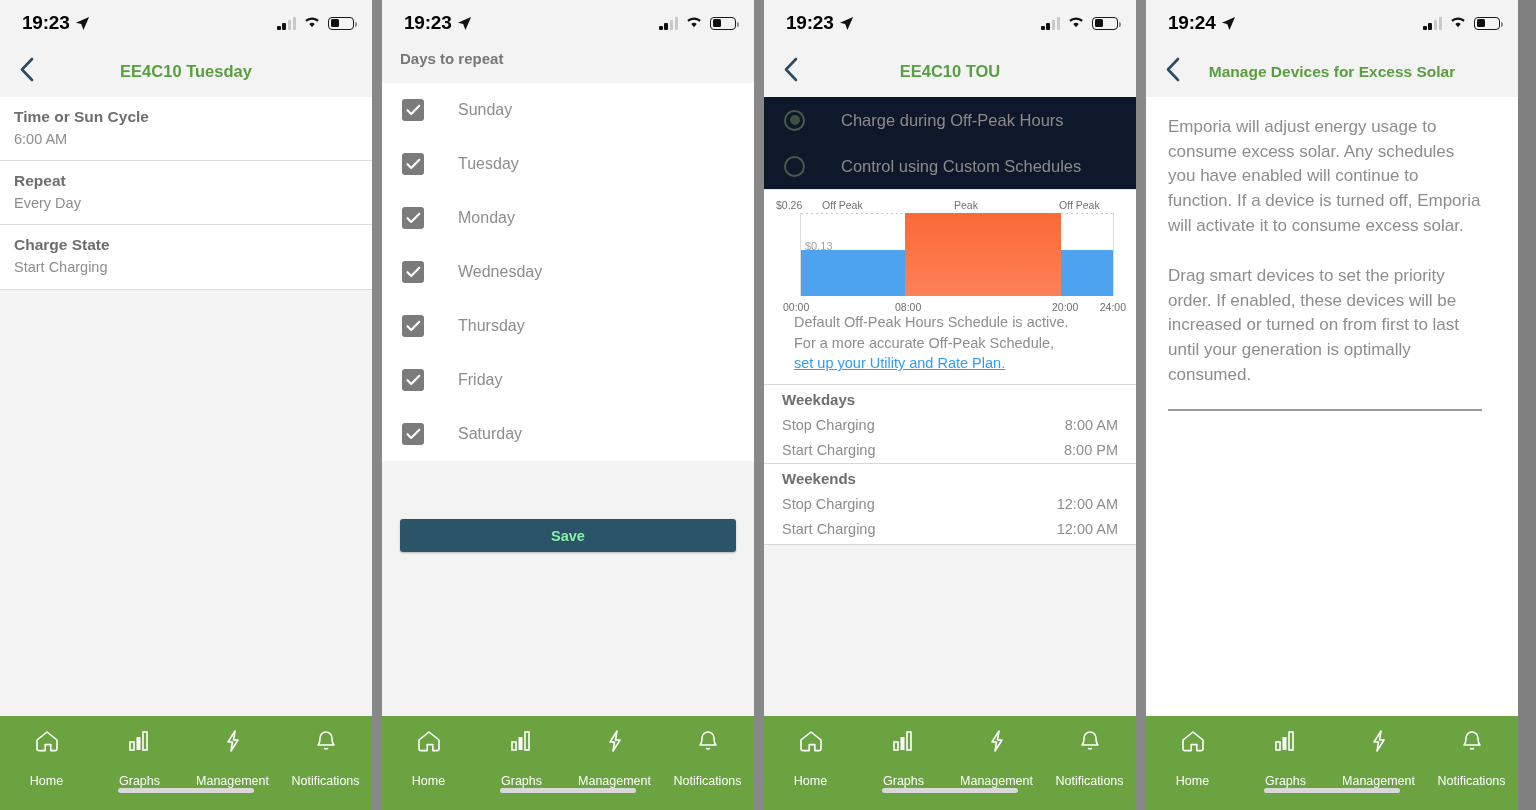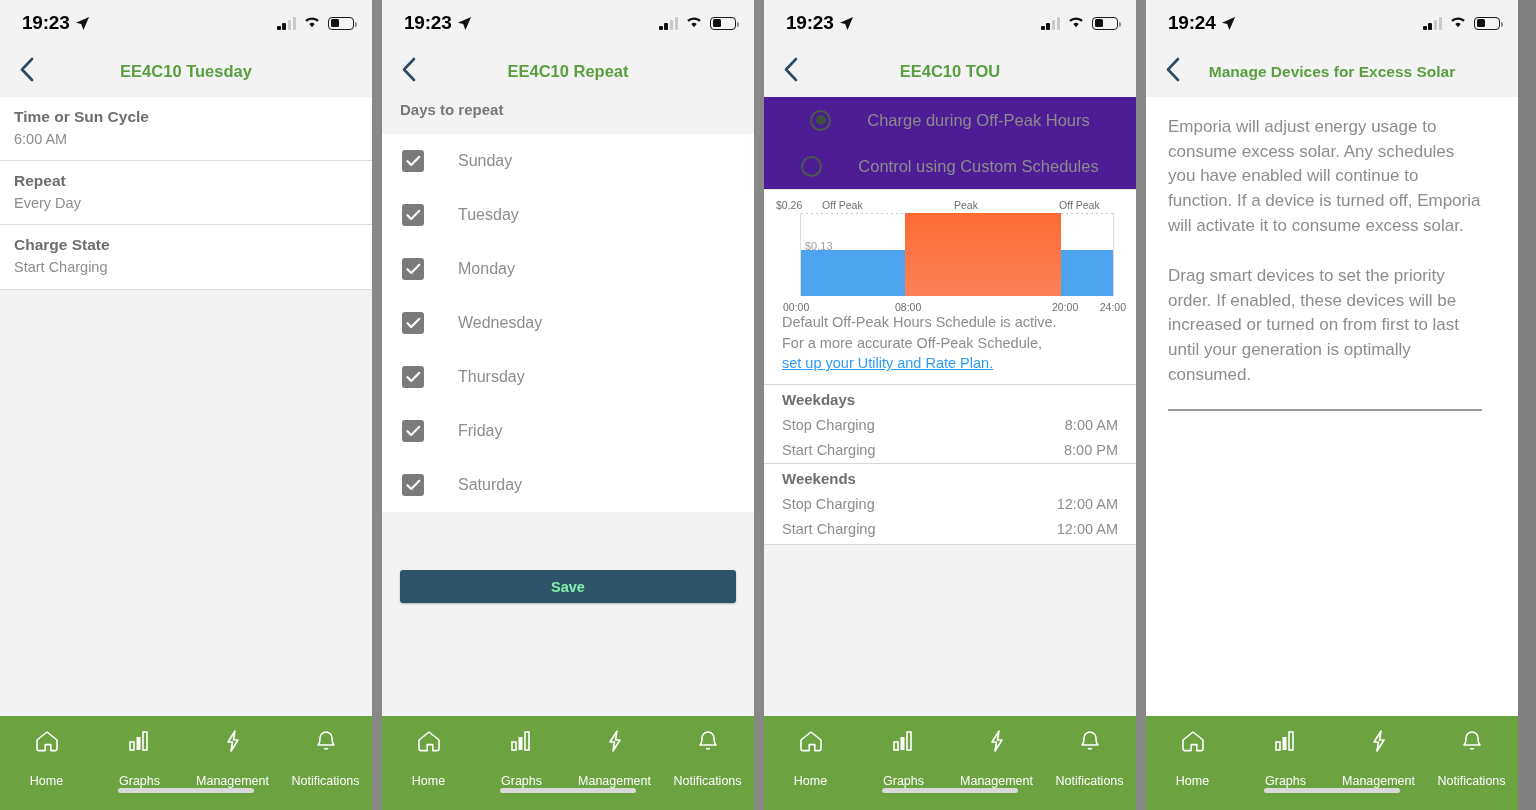--- a/index.html
+++ b/index.html
@@ -105,21 +105,21 @@
     background: #2b5468; border: none; border-radius: 3px;
     color: #86efac; font-size: 14.5px; font-weight: bold;
     font-family: "Liberation Sans", sans-serif;
     box-shadow: 0 1px 2px rgba(0,0,0,.25);
     margin-top: 48px;
   }
 
   
   .radio-row {
     display: flex; align-items: center; height: 46px;
-    padding: 0 20px; background: #4c1d95; justify-content: center;
+    padding: 0 20px; background: #0f172a;
   }
   .radio {
     width: 21px; height: 21px; border-radius: 50%;
     border: 2px solid #4a5a48; flex: 0 0 21px;
     display: flex; align-items: center; justify-content: center;
   }
   .radio.on:after { content:""; width: 10px; height: 10px; border-radius: 50%; background: #3f513d; }
   .radio-label { margin-left: 36px; font-size: 16.5px; color: #8b8b8b; }
 
   
@@ -144,21 +144,21 @@
   .dots-top { top: 0; }
   .dots-mid { top: 45%; }
   .seg { position: absolute; bottom: 0; }
   .seg.off { background: #4ea3ef; }
   .seg.peak { background: linear-gradient(180deg,#fb6a35,#fc8159); }
   .price-mid { position: absolute; left: 4px; top: 32%; font-size: 11px; color: #a0a0a0; }
   .chart-axis { position: relative; height: 16px; margin-left: 24px; margin-right: 10px; margin-top: 3px; }
   .chart-axis span { position: absolute; font-size: 10.5px; color: #6f6f6f; top: 2px; white-space: nowrap; }
 
   .note {
-    background: #fff; padding: 6px 18px 10px 18px;
+    background: #fff; padding: 6px 18px 10px 30px;
     font-size: 14.5px; color: #8d8d8d; line-height: 1.42;
   }
   .note a { color: #2e9cf7; text-decoration: underline; }
   .sec-head {
     background: #fff; border-top: 1px solid #d8d8d8;
     padding: 6px 18px 5px 18px; font-size: 15px; font-weight: bold; color: #6e6e6e;
   }
   .kv {
     background: #fff; display: flex; justify-content: space-between;
     padding: 4px 18px 5px 18px; font-size: 14.5px; color: #8d8d8d;
@@ -301,30 +301,20 @@
         <span>
           <svg width="18" height="13" viewBox="0 0 18 13">
               <path d="M9 12.2 6.3 8.9a4.4 4.4 0 0 1 5.4 0z" fill="#111"></path>
               <path d="M9 4.7c-2 0-3.9.7-5.3 2L2.2 5.1A10.3 10.3 0 0 1 9 2.6c2.6 0 5 .9 6.8 2.5l-1.5 1.6A7.8 7.8 0 0 0 9 4.7z" fill="#111"></path>
             </svg>
         </span>
         <span class="batt">
             <span style="width:42%"></span>
           </span>
       </span>
-    </div>
-    <div class="navbar">
-      <div class="back-btn">
-        <span>
-          <svg width="15" height="25" viewBox="0 0 15 25">
-              <path d="M13 2 3 12.5 13 23" stroke="#2b4a63" stroke-width="2.6" fill="none" stroke-linecap="round" stroke-linejoin="round"></path>
-            </svg>
-        </span>
-      </div>
-      <div class="nav-title">EE4C10 Repeat</div>
     </div>
     <div class="header-sub">Days to repeat</div>
     <div class="body">
       <div class="card">
         <div class="chk-row">
           <span class="chk">
               <svg width="15" height="12" viewBox="0 0 15 12">
                 <path d="M1.5 6.2 5.2 10 13.3 1.8" stroke="#fff" stroke-width="2.1" fill="none" stroke-linecap="round" stroke-linejoin="round"></path>
               </svg>
             </span>

